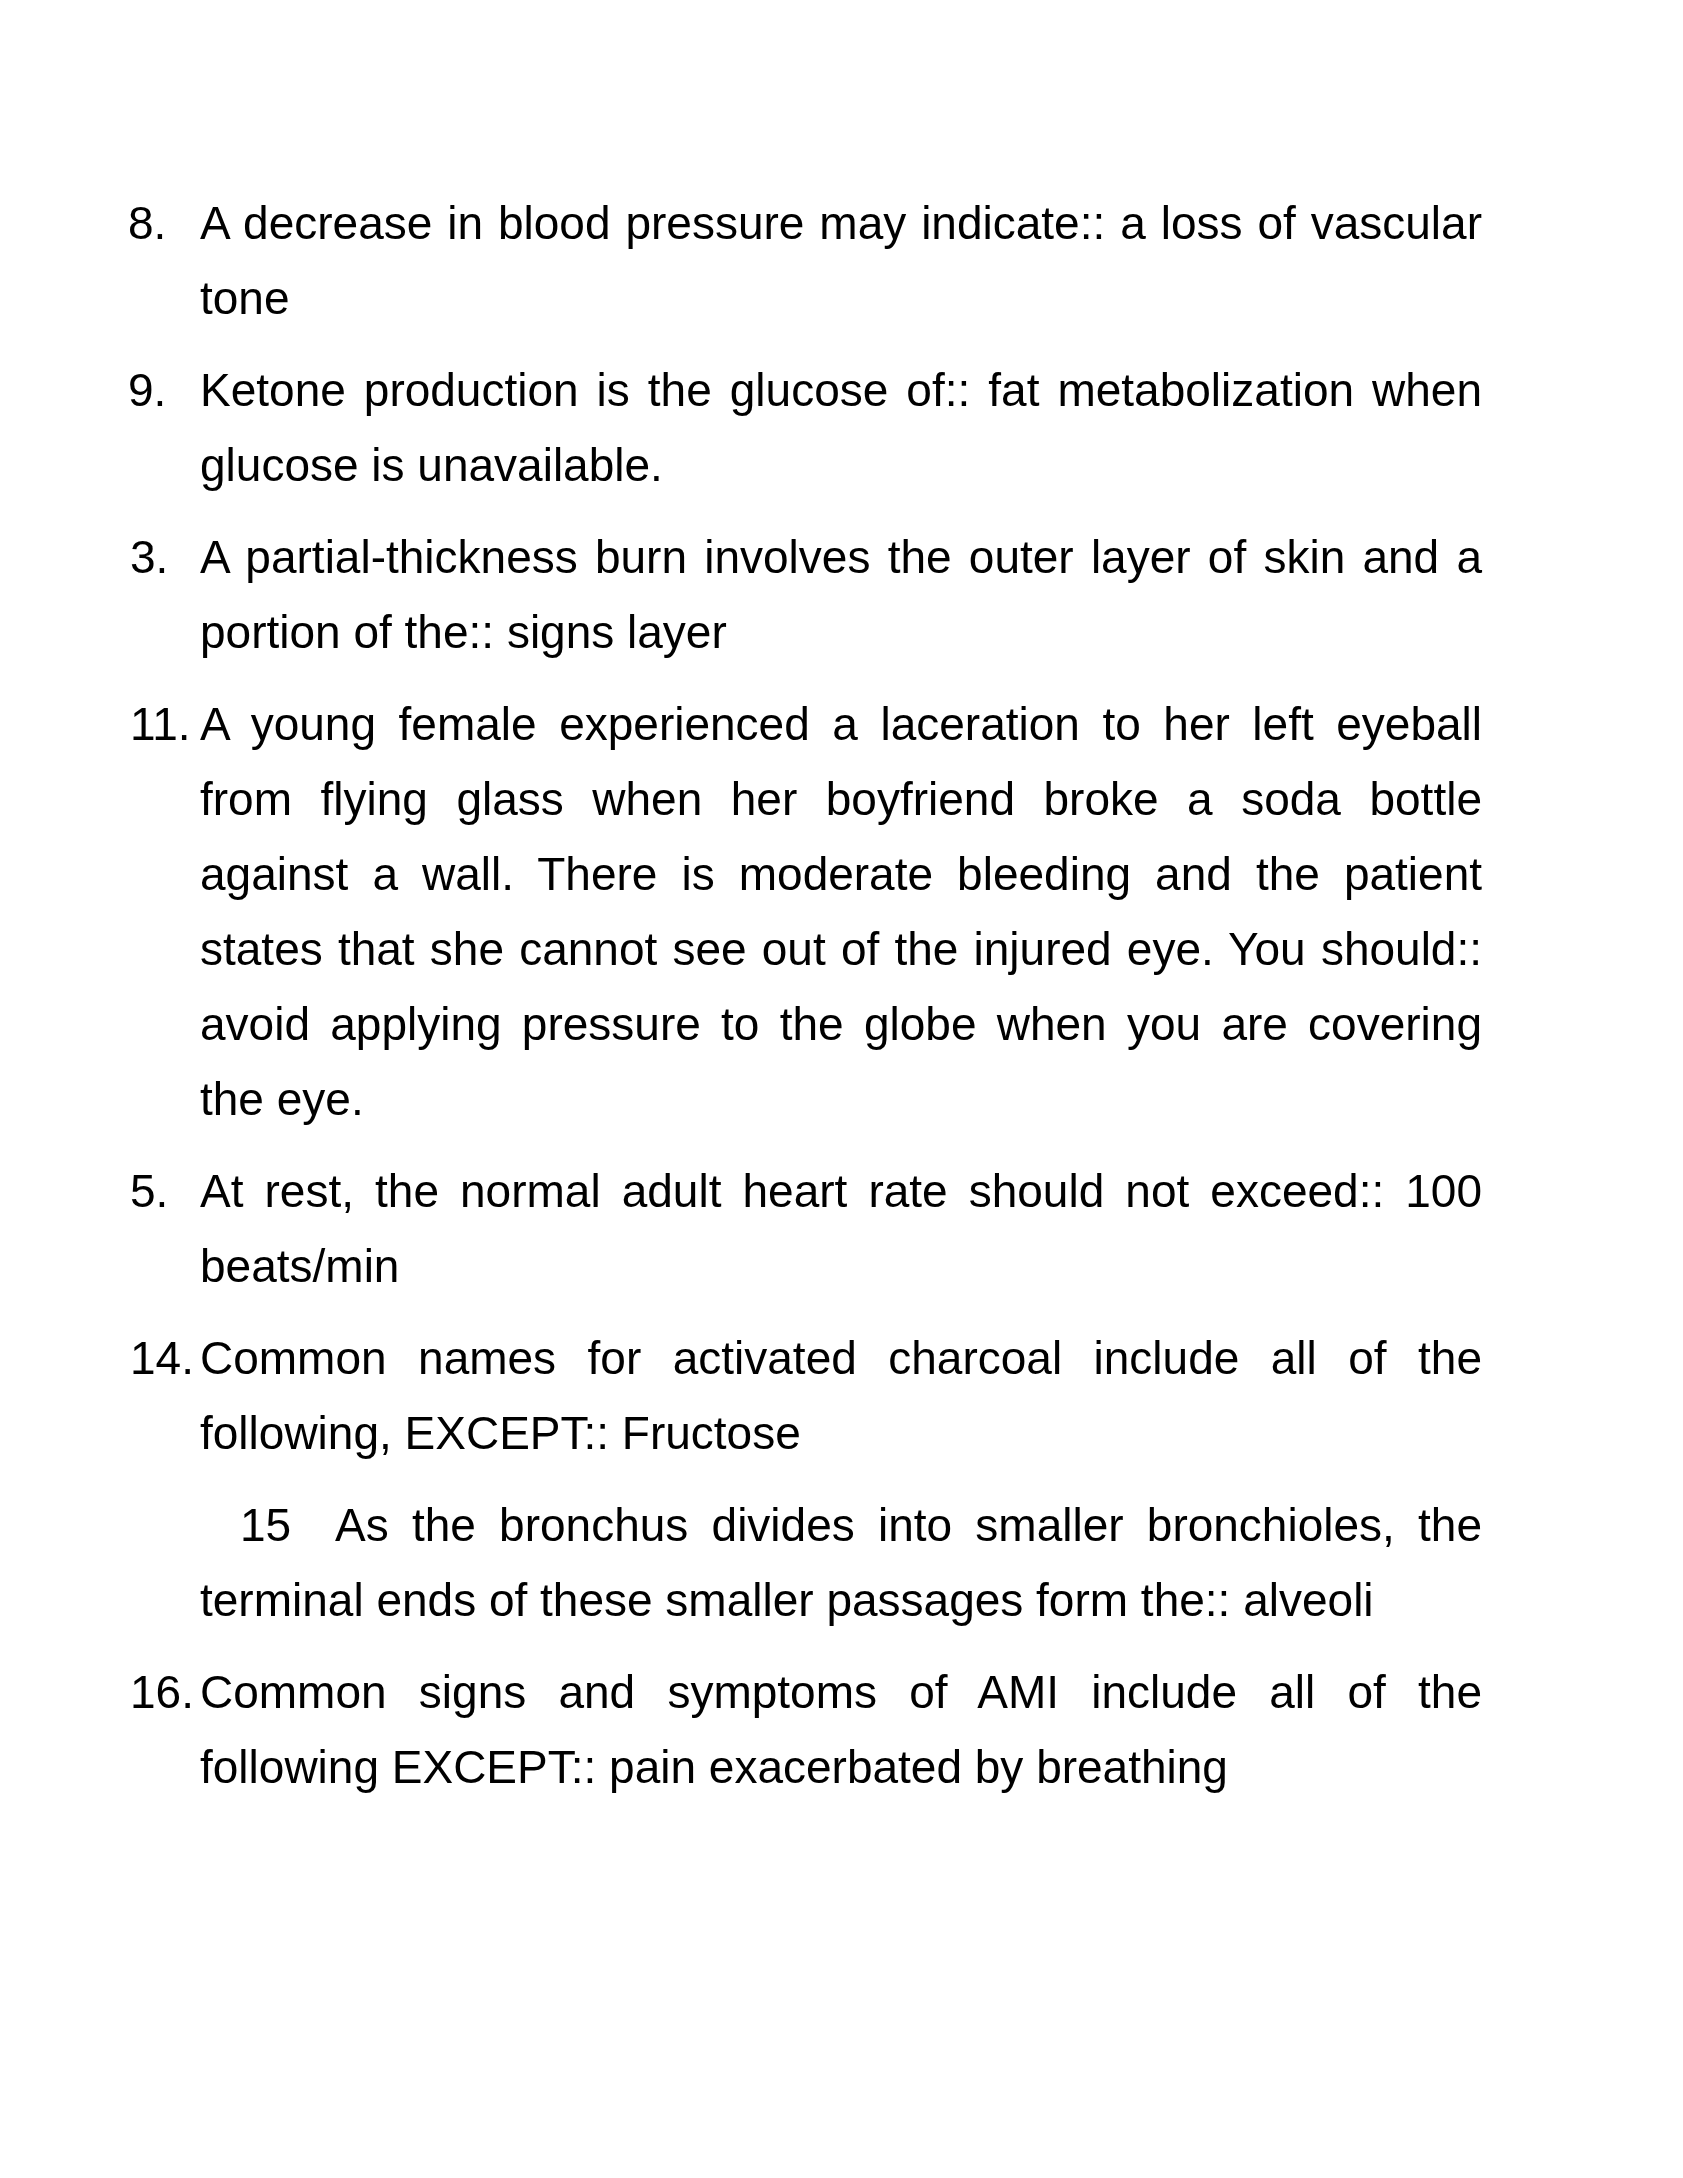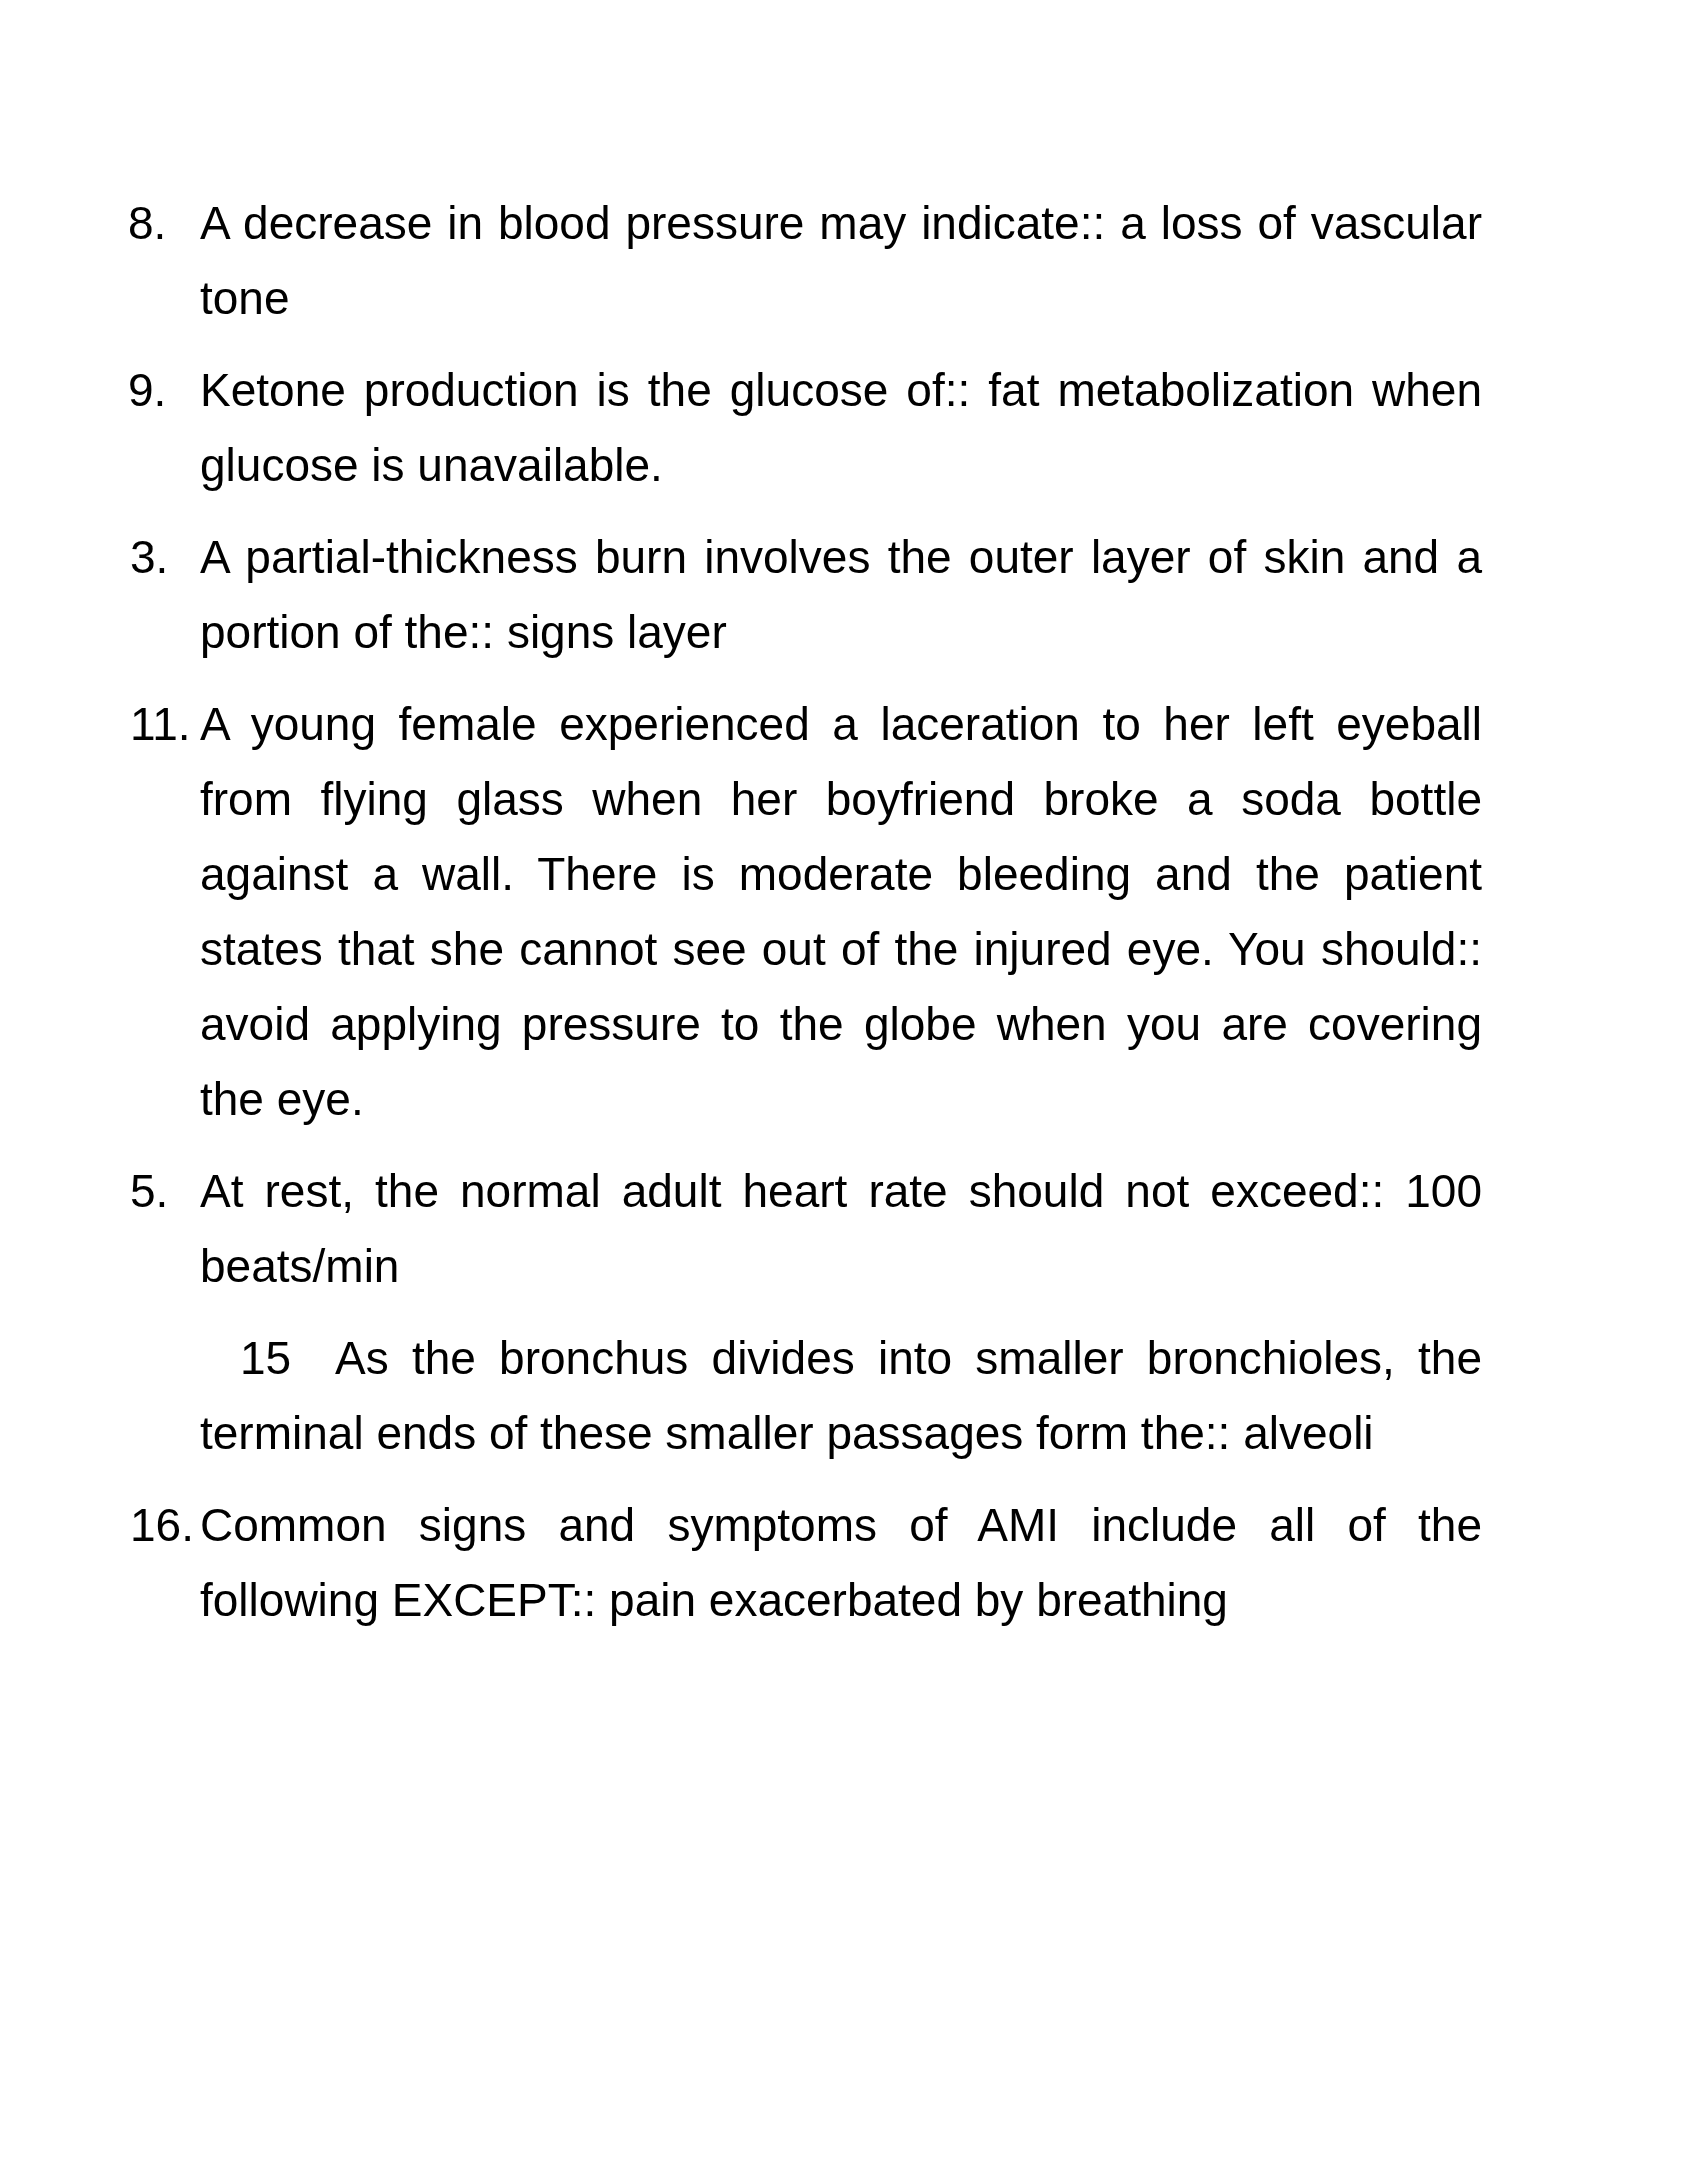--- a/index.html
+++ b/index.html
@@ -73,20 +73,25 @@
     <span class="a">avoid applying pressure to the globe when you are covering the eye.</span>
   </div>
 
   <div class="item">
     <span class="num two">5.</span>
     <span class="q">At rest, the normal adult heart rate should not exceed::</span>
     <span class="a">100 beats/min</span>
   </div>
 
 
+  <div class="item">
+    <span class="num two">14.</span>
+    <span class="q">Common names for activated charcoal include all of the following, EXCEPT::</span>
+    <span class="a">Fructose</span>
+  </div>
 
   <div class="item">
     <span class="inline-num">15</span>&nbsp;
     <span class="q">As the bronchus divides into smaller bronchioles, the terminal ends of these smaller passages form the::</span>
     <span class="a">alveoli</span>
   </div>
 
   <div class="item">
     <span class="num two">16.</span>
     <span class="q">Common signs and symptoms of AMI include all of the following EXCEPT::</span>

